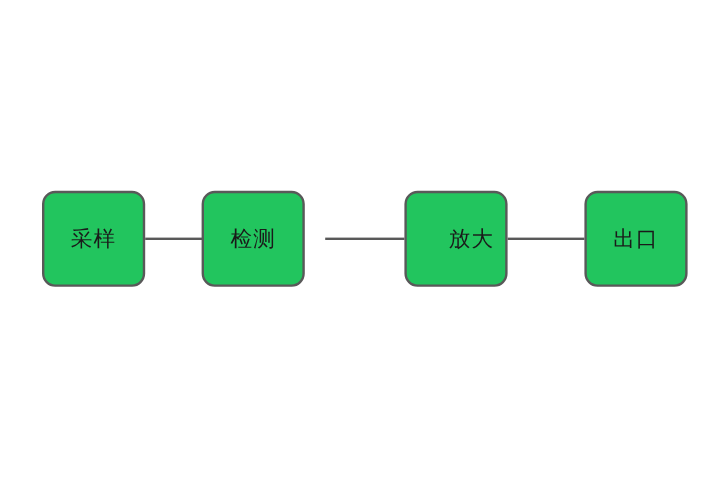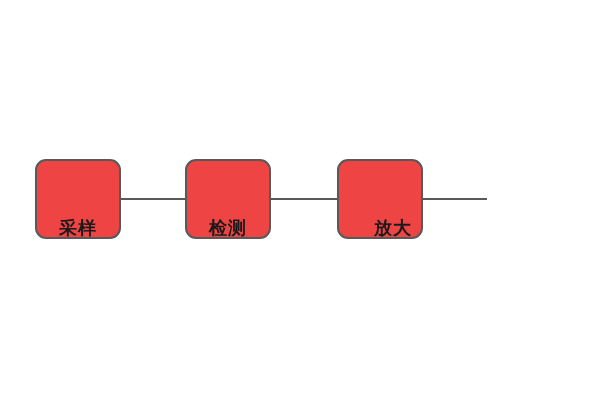--- a/index.html
+++ b/index.html
@@ -14,37 +14,36 @@
     height: 400px;
     background: #ffffff;
     overflow: hidden;
   }
   .node {
     position: absolute;
     top: 159px;
     width: 86px;
     height: 80px;
     box-sizing: border-box;
-    background: #ef4444;
+    background: #22c55e;
     border: 2px solid #595959;
     border-radius: 11px;
     display: flex;
-    align-items: flex-end;
+    align-items: center;
     justify-content: center;
-    font-weight: bold;
   }
   .node-label {
     font-size: 18px;
     color: #1a1a1a;
     letter-spacing: 1px;
     line-height: 1;
     white-space: nowrap;
   }
   .n1 { left: 35px; }
-  .n2 { left: 185px; }
+  .n2 { left: 168px; }
   .n3 { left: 337px; padding-left: 26px; }
   .n4 { left: 487px; }
   .connector {
     position: absolute;
     top: 198px;
     height: 2px;
     background: #595959;
   }
   .c1 { left: 121px; width: 64px; }
   .c2 { left: 271px; width: 66px; }
@@ -66,14 +65,17 @@
   </div>
 
   <div class="connector c2"></div>
 
   <div class="node n3">
     <span class="node-label">放大</span>
   </div>
 
   <div class="connector c3"></div>
 
+  <div class="node n4">
+    <span class="node-label">出口</span>
+  </div>
 
 </div>
 
 </body></html>

